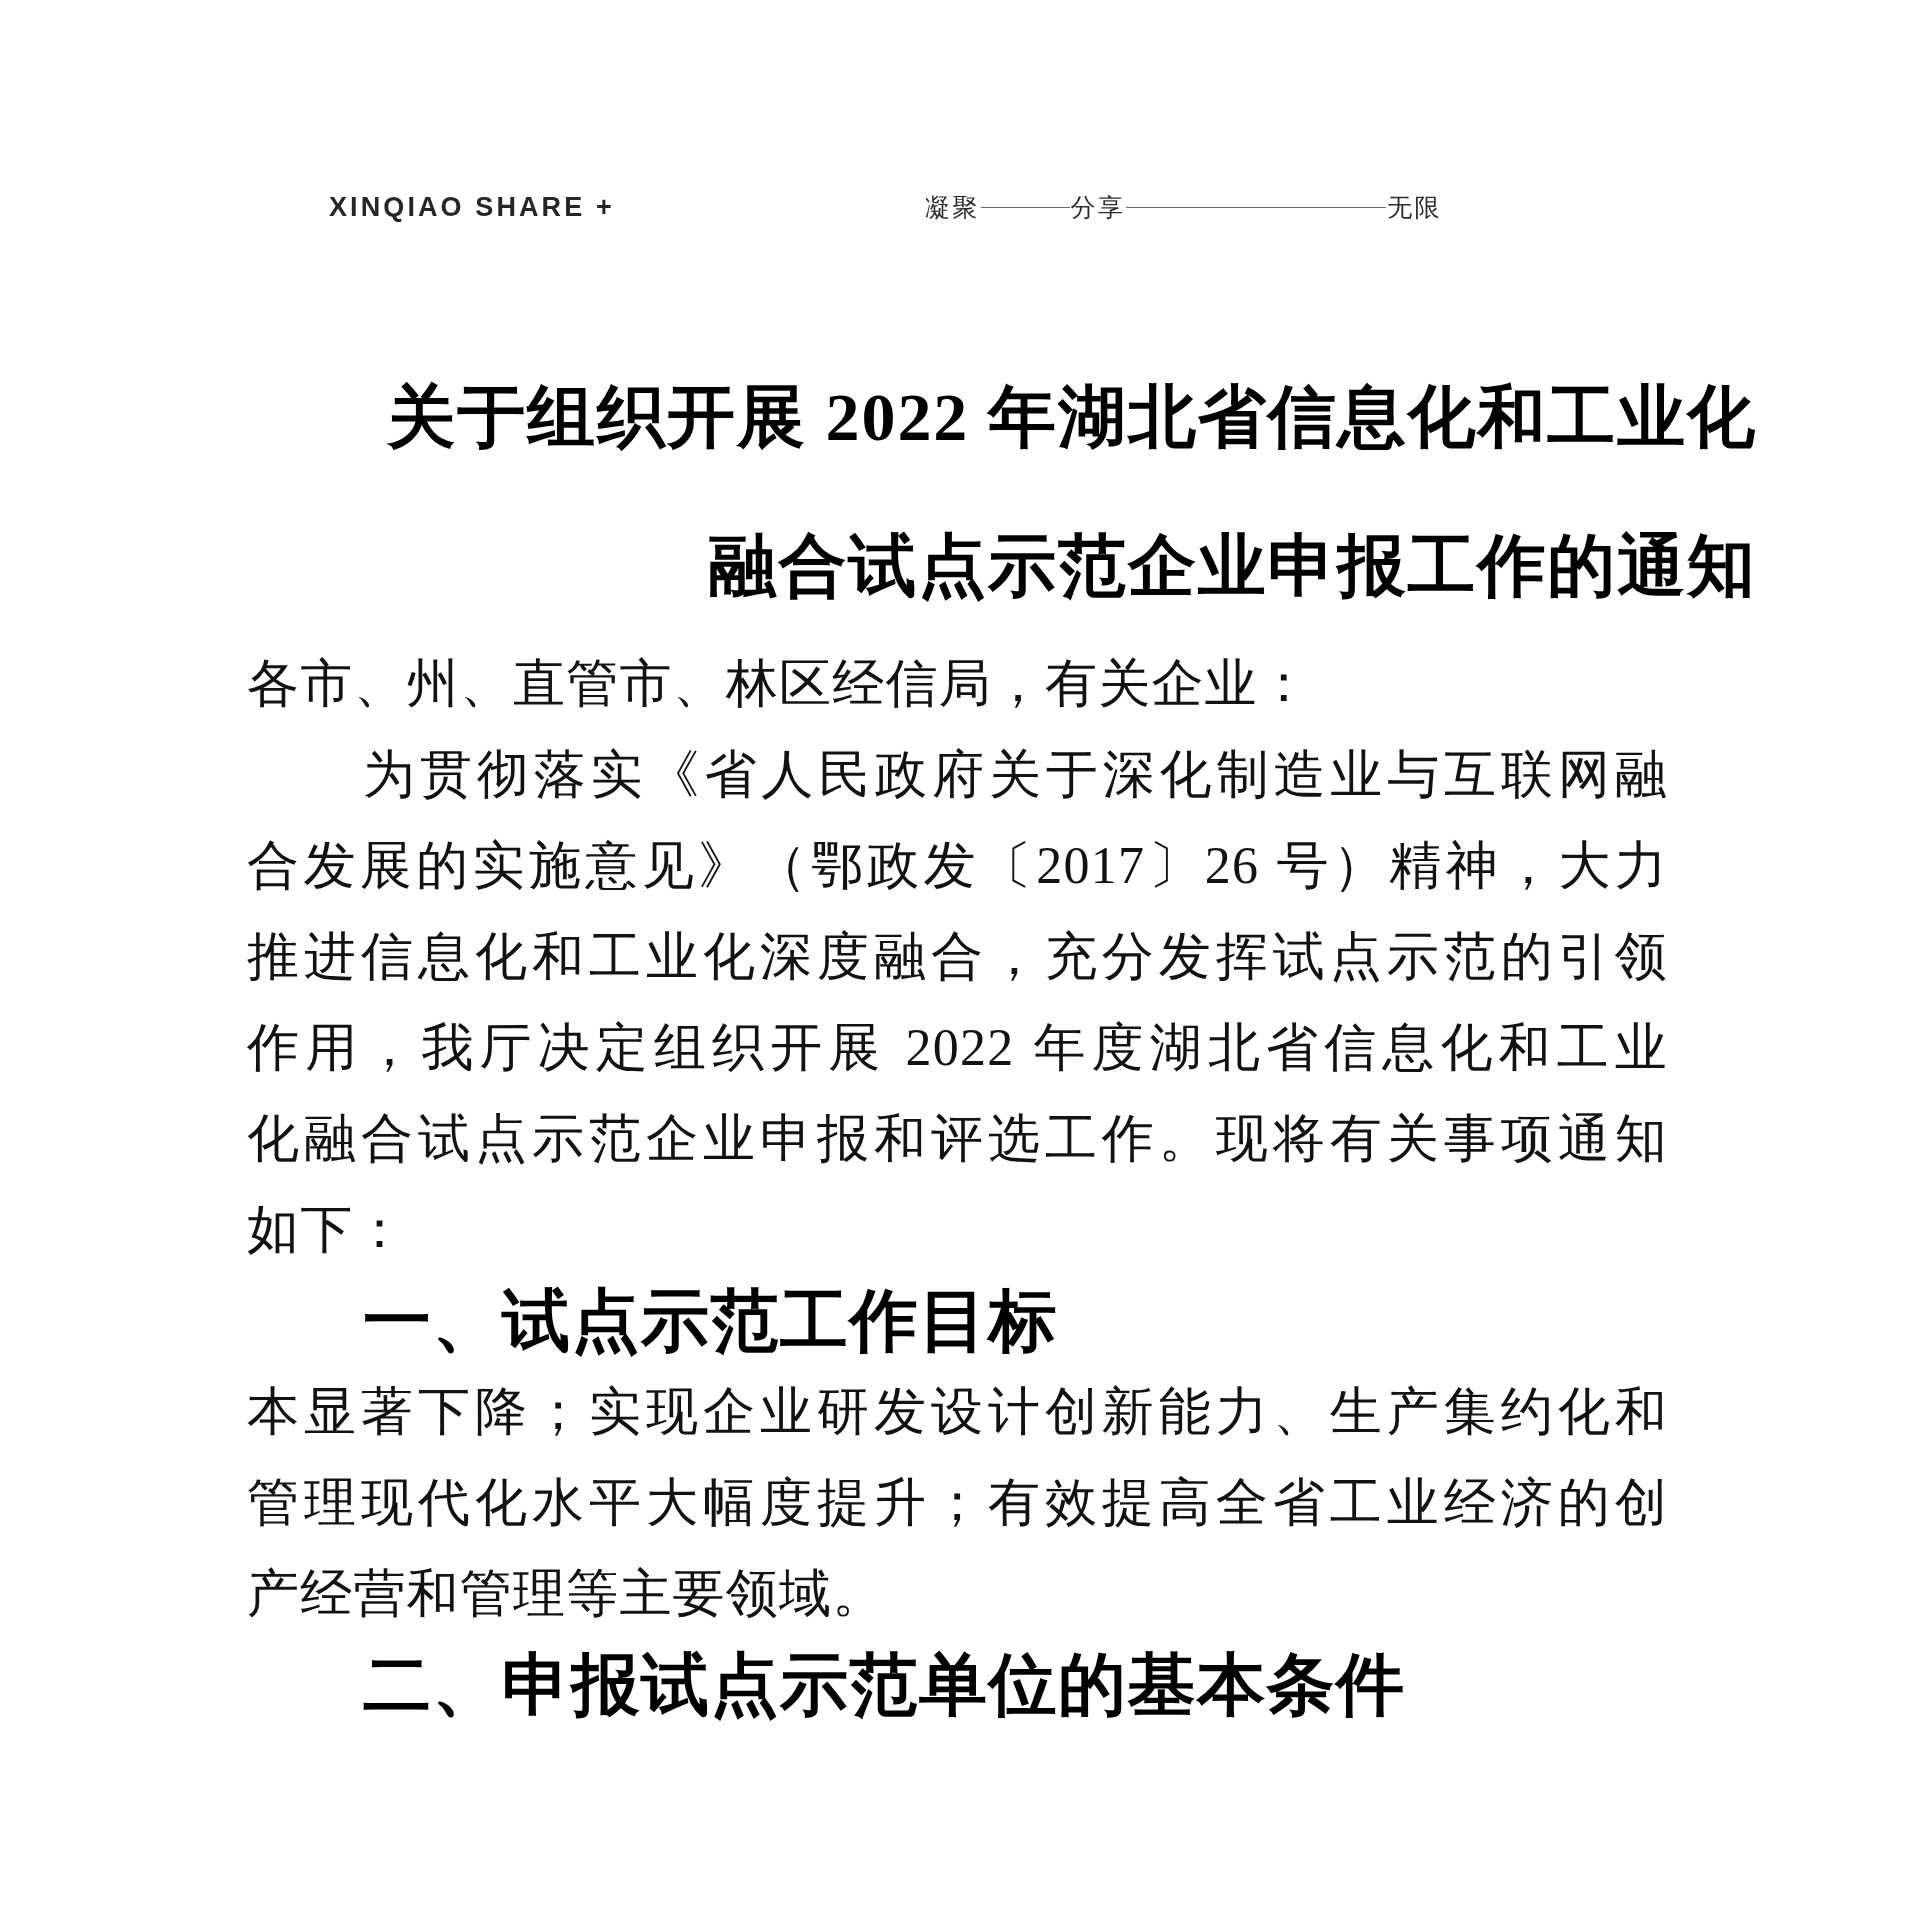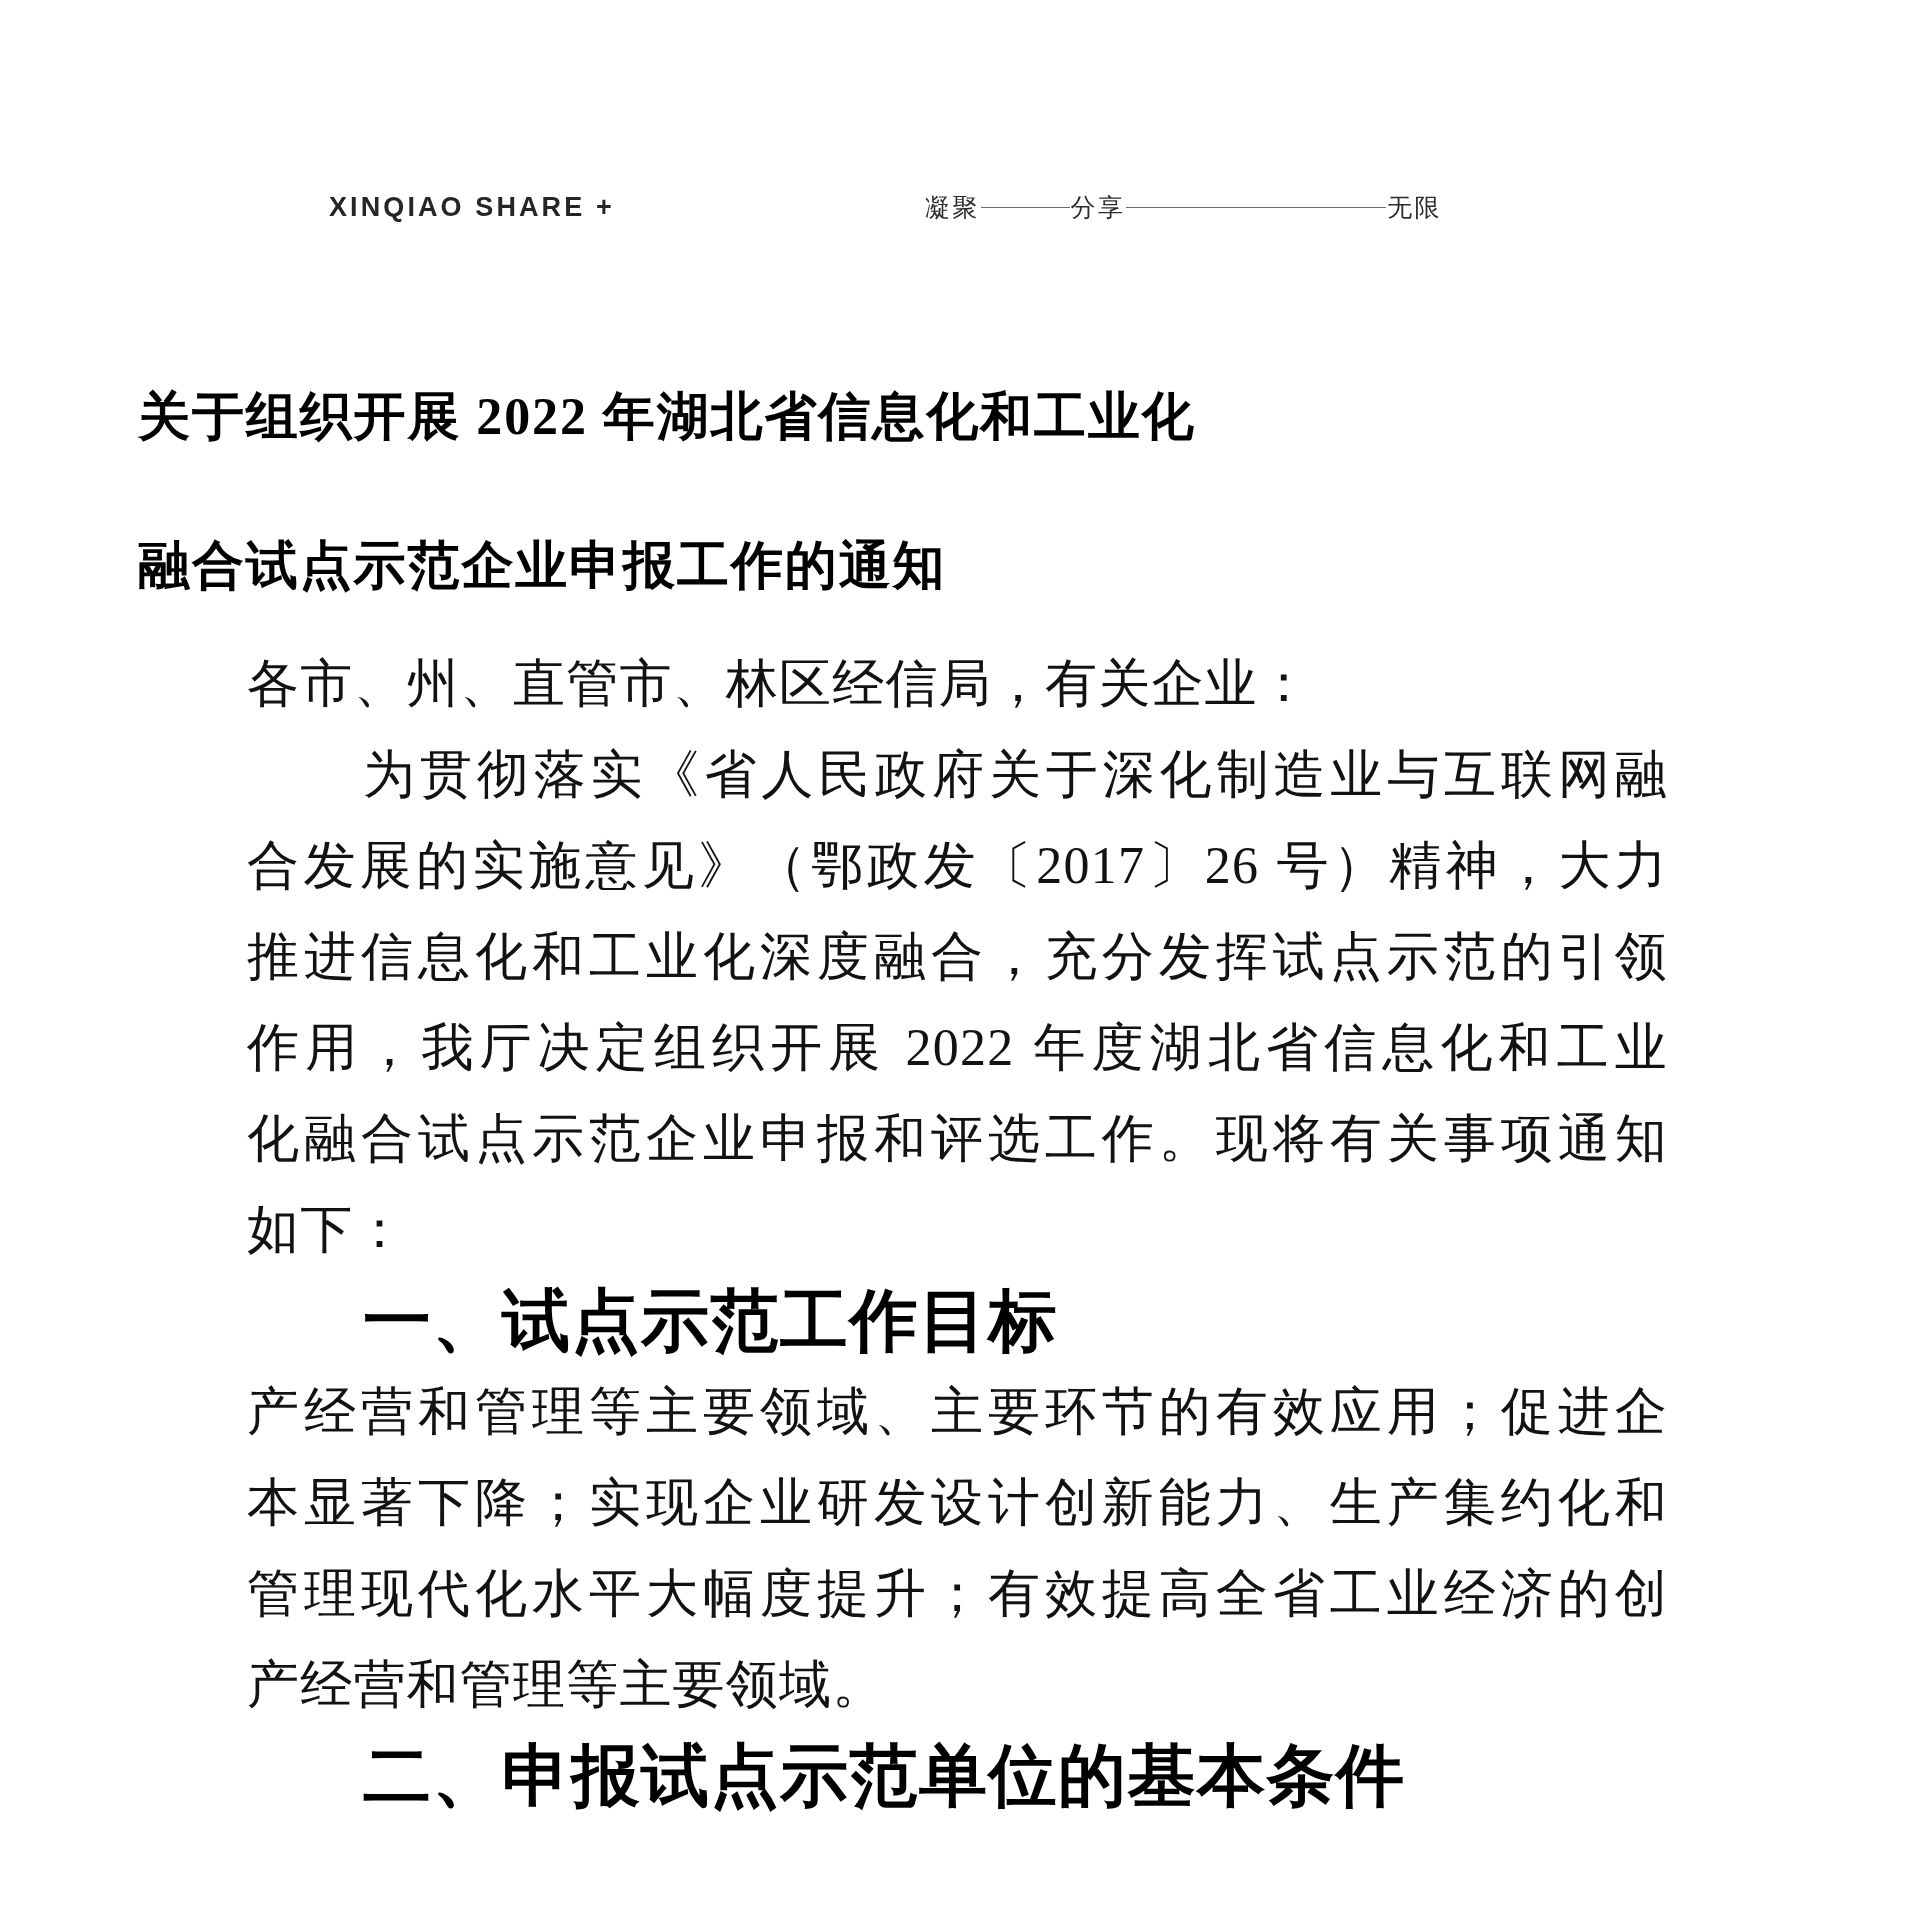--- a/index.html
+++ b/index.html
@@ -22,22 +22,22 @@
     position:absolute;left:925px;top:190px;height:35px;
     display:flex;align-items:center;gap:1px;
     font-family:"Liberation Sans","DejaVu Sans",sans-serif;
     font-size:25px;color:#2c2c2c;letter-spacing:2.3px;white-space:nowrap;
   }
   .slogan-rule{height:1.9px;background:#6b6b6b;}
   .slogan-rule.short{width:89px;}
   .slogan-rule.long{width:260px;}
   
   .title-line{
-    position:absolute;left:138px;width:1603px;text-align:left;
-    font-weight:700;font-size:52px;letter-spacing:1.9px;color:#000;
+    position:absolute;left:154px;width:1603px;text-align:right;
+    font-weight:700;font-size:68px;letter-spacing:1.9px;color:#000;
     white-space:nowrap;
   }
   .title-line.l1{top:367px;height:100px;line-height:100px;}
   .title-line.l2{top:516px;height:100px;line-height:100px;}
   
   .body-block{
     position:absolute;left:247px;top:638px;width:1421px;
   }
   .ln{
     height:91px;line-height:91px;font-size:52px;letter-spacing:1.2px;
@@ -69,21 +69,20 @@
 
   <div class="body-block">
     <div class="ln">各市、州、直管市、林区经信局，有关企业：</div>
     <div class="ln j in">为贯彻落实《省人民政府关于深化制造业与互联网融</div>
     <div class="ln j">合发展的实施意见》（鄂政发〔2017〕26 号）精神，大力</div>
     <div class="ln j">推进信息化和工业化深度融合，充分发挥试点示范的引领</div>
     <div class="ln j">作用，我厅决定组织开展 2022 年度湖北省信息化和工业</div>
     <div class="ln j">化融合试点示范企业申报和评选工作。现将有关事项通知</div>
     <div class="ln">如下：</div>
     <div class="ln hd in">一、试点示范工作目标</div>
-    <div class="ln j">产经营和管理等主要领域、主要环节的有效应用；促进企</div>
     <div class="ln j">本显著下降；实现企业研发设计创新能力、生产集约化和</div>
     <div class="ln j">管理现代化水平大幅度提升；有效提高全省工业经济的创</div>
     <div class="ln">产经营和管理等主要领域。</div>
     <div class="ln hd in">二、申报试点示范单位的基本条件</div>
 
   </div>
 
 </div>
 
 

